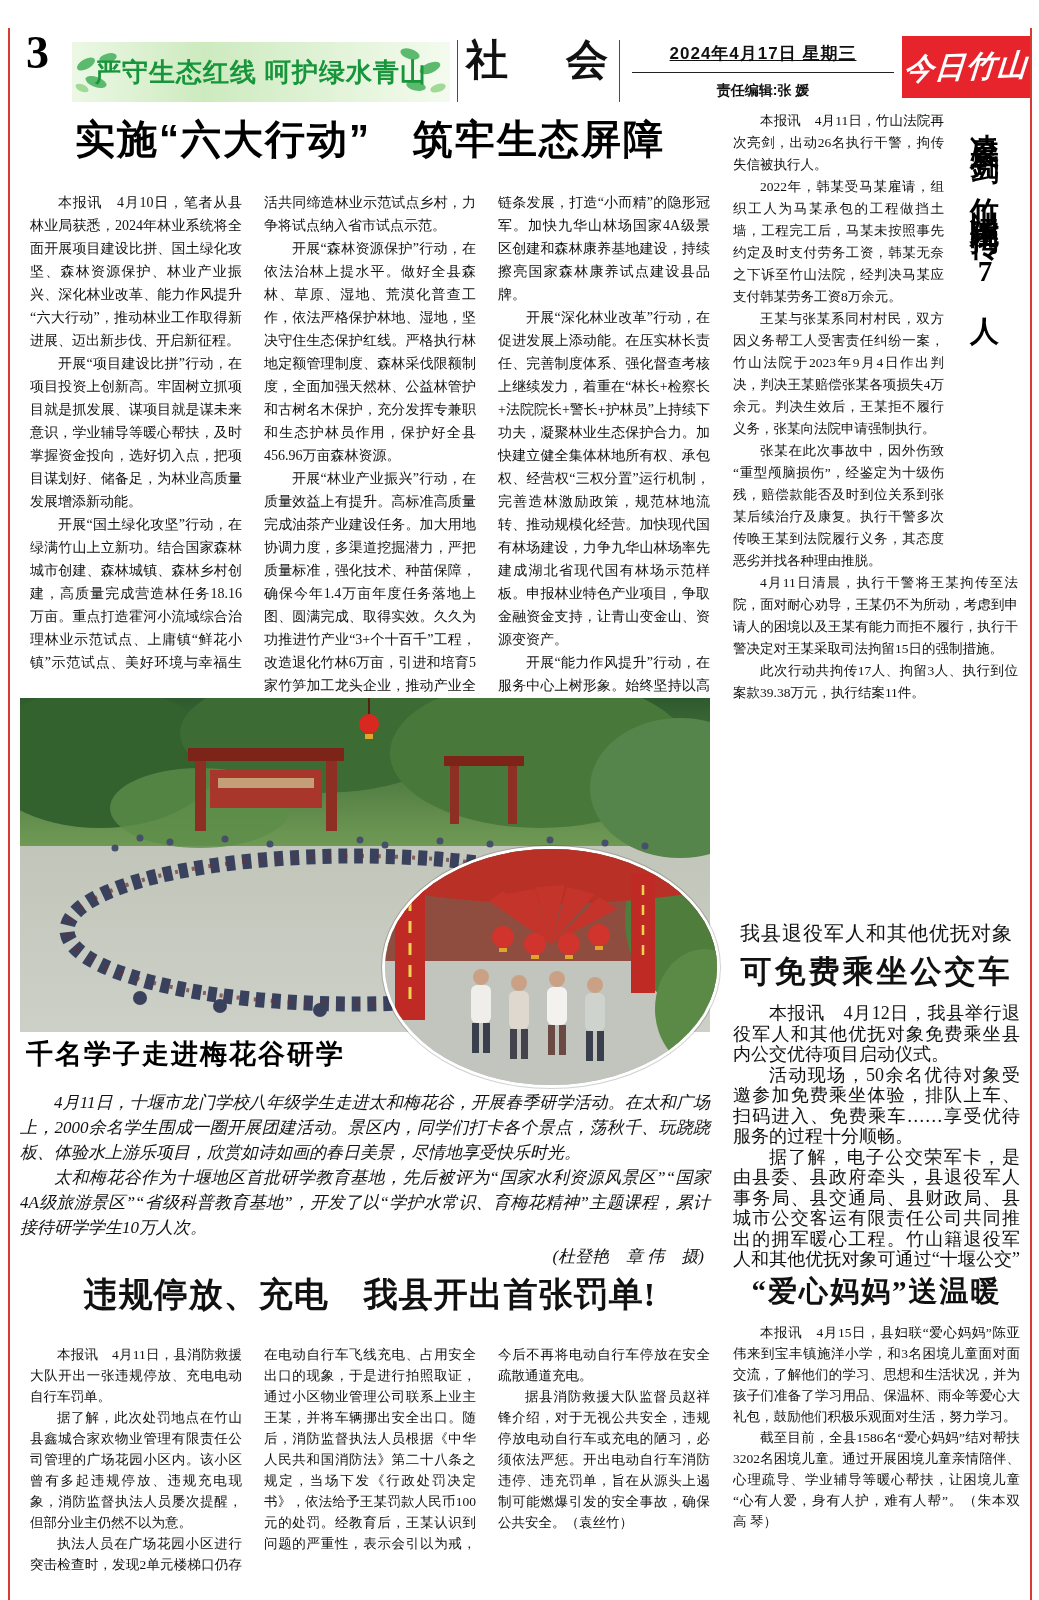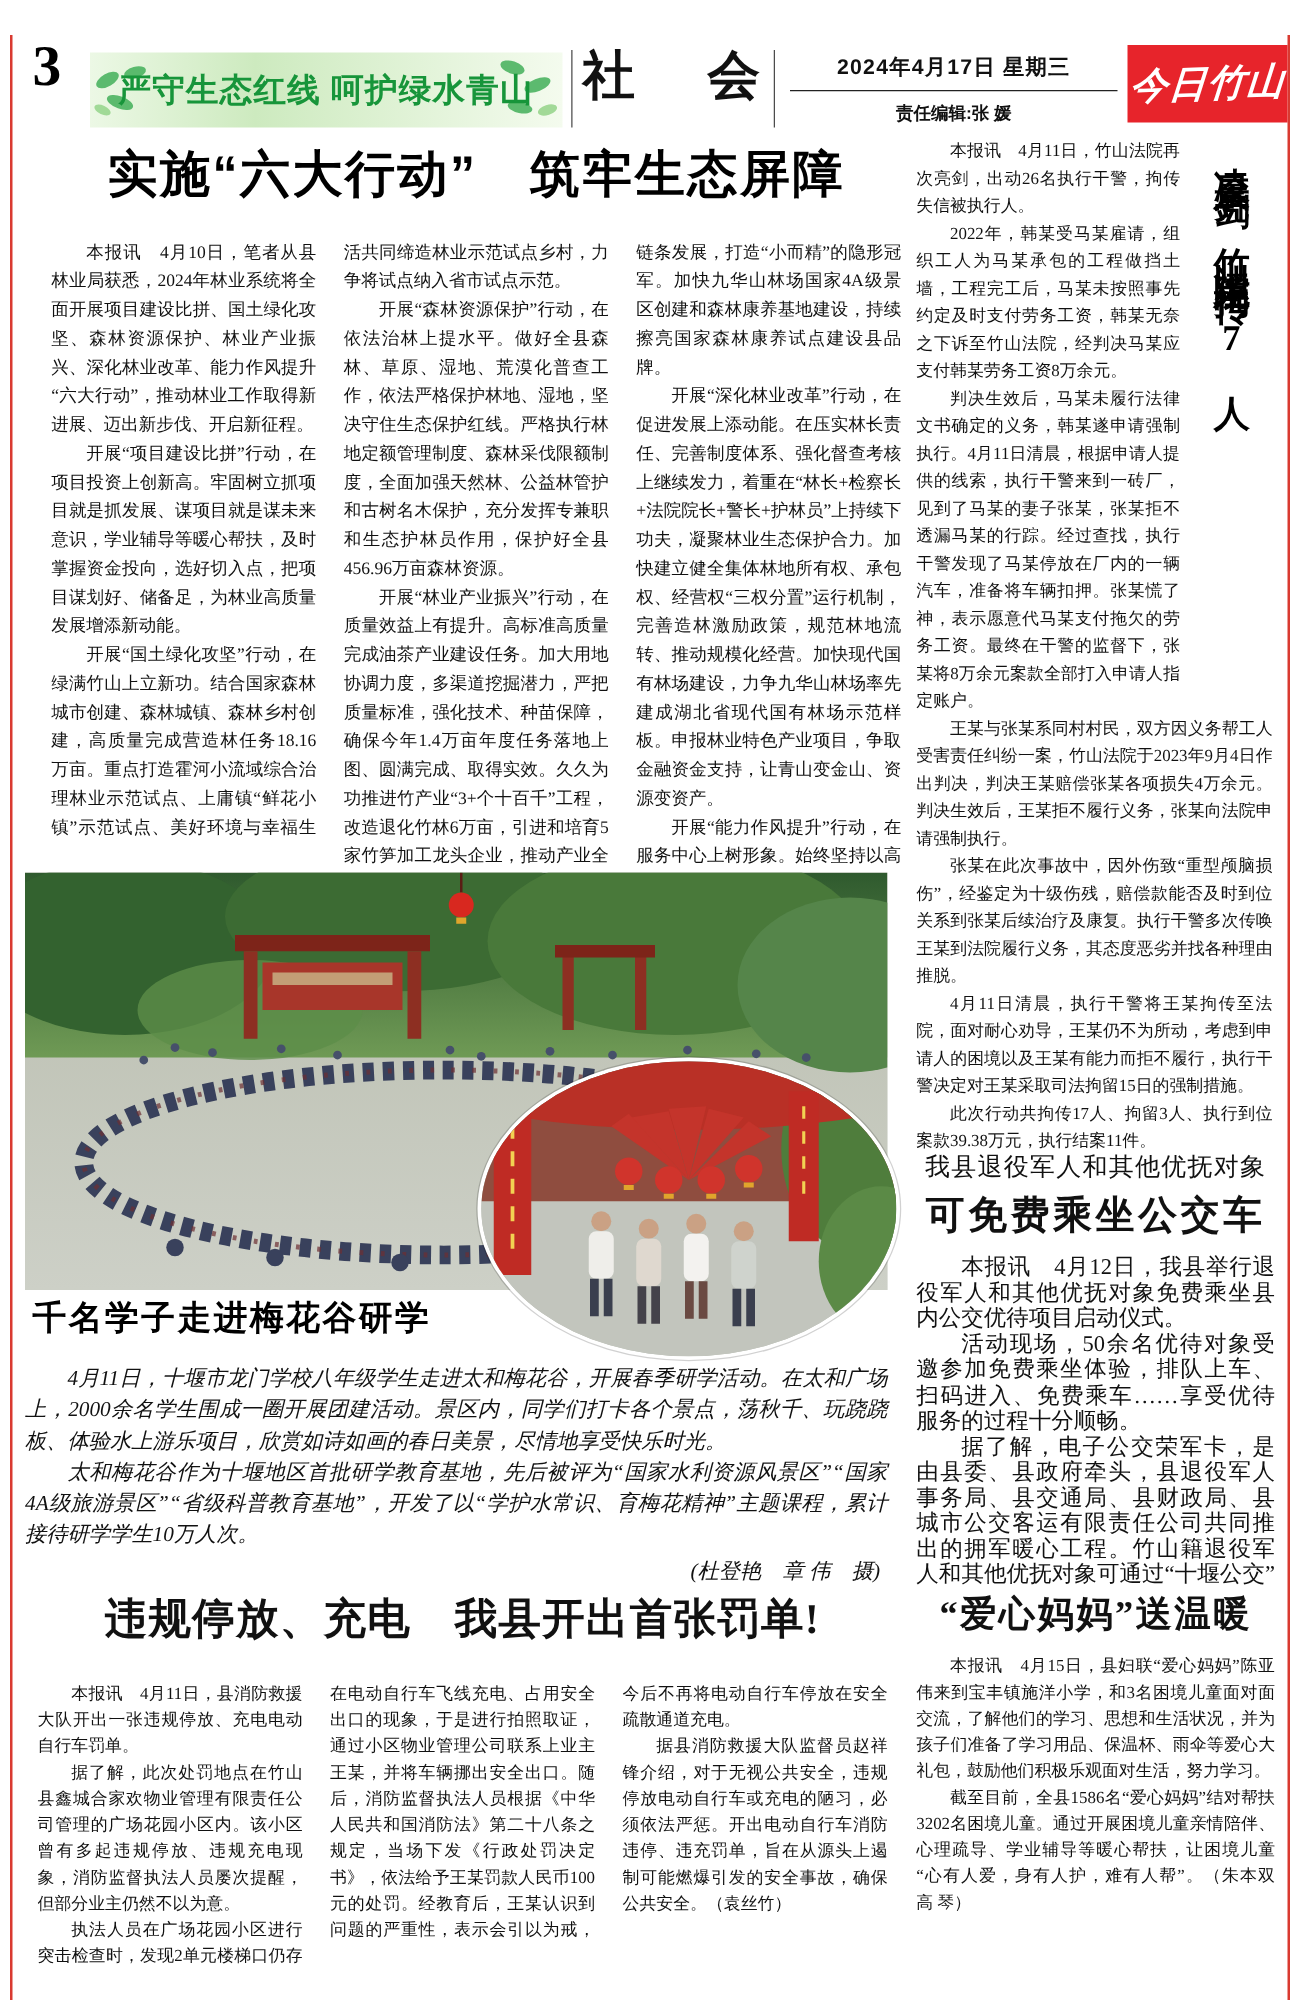--- a/index.html
+++ b/index.html
@@ -21,36 +21,36 @@
   }
   .hdr-banner .banner-text {
     font:900 26px "Liberation Sans", sans-serif; color:#17953a; letter-spacing:1px;
     position:relative; z-index:2; white-space:nowrap;
   }
   .hdr-banner svg { position:absolute; z-index:1; }
   .hdr-div { position:absolute; top:40px; width:1px; height:62px; background:#4c4c4c; }
   .hdr-section { position:absolute; left:466px; top:32px; width:146px; text-align:center;
     font:900 42px "Liberation Serif", serif; letter-spacing:8px; white-space:nowrap; }
   .hdr-dateblock { position:absolute; left:632px; top:42px; width:262px; text-align:center; }
-  .hdr-date { font:bold 17px "Liberation Sans", sans-serif; letter-spacing:1px; }
+  .hdr-date { font:bold 17px "Liberation Sans", sans-serif; letter-spacing:1px;text-decoration:underline; }
   .hdr-rule { margin-top:7px; border-top:1.5px solid #222; }
   .hdr-editor { margin-top:9px; font:bold 14px "Liberation Sans", sans-serif; }
   .hdr-masthead {
     position:absolute; left:902px; top:36px; width:128px; height:62px; background:#e7242b;
     display:flex; align-items:center; justify-content:center;
   }
   .hdr-masthead span { color:#fff; font:italic 900 30px "Liberation Serif", serif;
     transform:rotate(-2deg) skewX(-6deg); letter-spacing:1px; white-space:nowrap; }
 
   
   .jtext p { margin:0; text-indent:2em; }
   .jtext p.byline { text-indent:0; text-align:right; font-style:italic; padding-right:6px; margin-top:4px; }
 
   
-  .art-main { position:absolute; left:41px; top:112px; width:680px; }
+  .art-main { position:absolute; left:30px; top:112px; width:680px; }
   .art-main .headline {
     text-align:center; font:900 40px "Liberation Sans", sans-serif; letter-spacing:2px; color:#000;
     white-space:nowrap;
   }
   .cols3 {
     margin-top:24px; height:528px; column-count:3; column-gap:22px;
     font-size:14px; line-height:23px; text-align:justify; overflow:hidden;
   }
 
   
@@ -156,21 +156,20 @@
       </div>
   </div>
 
   <div class="art-court jtext">
     <div class="vhead-wrap">
       <div class="vhead">凌晨亮剑　竹山法院拘传17人</div>
     </div>
     <div>
         <p>本报讯　4月11日，竹山法院再次亮剑，出动26名执行干警，拘传失信被执行人。</p>
         <p>2022年，韩某受马某雇请，组织工人为马某承包的工程做挡土墙，工程完工后，马某未按照事先约定及时支付劳务工资，韩某无奈之下诉至竹山法院，经判决马某应支付韩某劳务工资8万余元。</p>
-        <p>判决生效后，马某未履行法律文书确定的义务，韩某遂申请强制执行。4月11日清晨，根据申请人提供的线索，执行干警来到一砖厂，见到了马某的妻子张某，张某拒不透漏马某的行踪。经过查找，执行干警发现了马某停放在厂内的一辆汽车，准备将车辆扣押。张某慌了神，表示愿意代马某支付拖欠的劳务工资。最终在干警的监督下，张某将8万余元案款全部打入申请人指定账户。</p>
         <p>王某与张某系同村村民，双方因义务帮工人受害责任纠纷一案，竹山法院于2023年9月4日作出判决，判决王某赔偿张某各项损失4万余元。判决生效后，王某拒不履行义务，张某向法院申请强制执行。</p>
         <p>张某在此次事故中，因外伤致“重型颅脑损伤”，经鉴定为十级伤残，赔偿款能否及时到位关系到张某后续治疗及康复。执行干警多次传唤王某到法院履行义务，其态度恶劣并找各种理由推脱。</p>
         <p>4月11日清晨，执行干警将王某拘传至法院，面对耐心劝导，王某仍不为所动，考虑到申请人的困境以及王某有能力而拒不履行，执行干警决定对王某采取司法拘留15日的强制措施。</p>
         <p>此次行动共拘传17人、拘留3人、执行到位案款39.38万元，执行结案11件。</p>
       </div>
   </div>
 
   <div class="photo-main">
     <svg width="690" height="334" viewBox="0 0 690 334">
       <defs>

